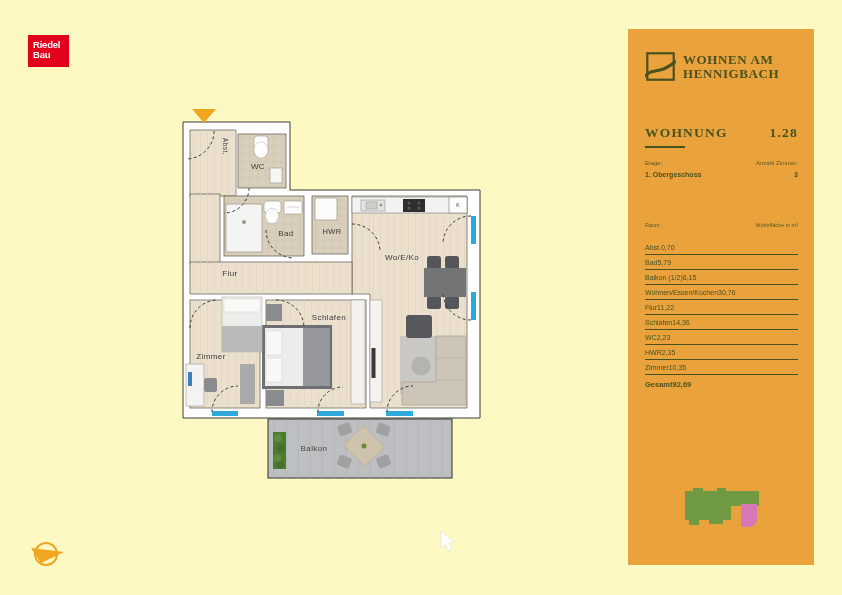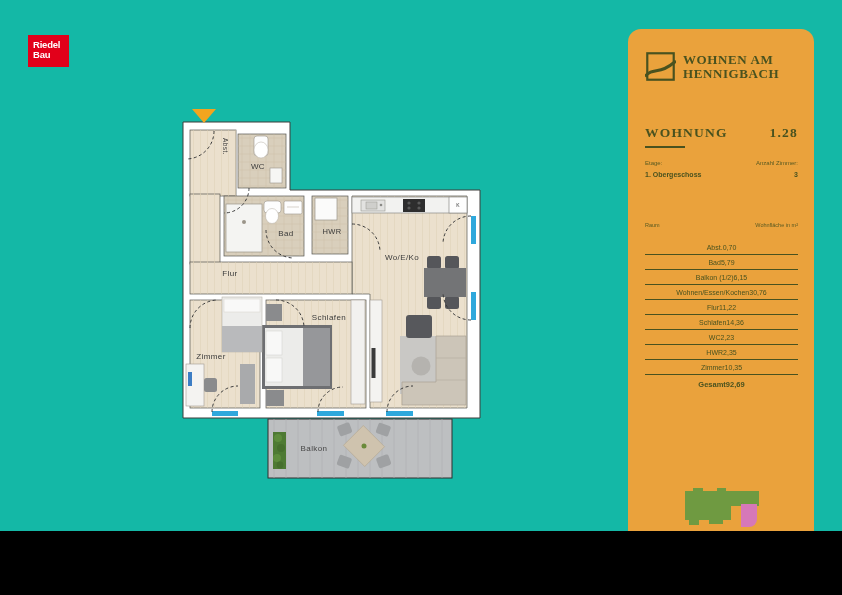--- a/index.html
+++ b/index.html
@@ -1,43 +1,43 @@
 <!DOCTYPE html>
 <html><head>
 <meta charset="utf-8">
 <style>
   html,body{margin:0;padding:0;background:#000;}
-  #stage{position:relative;width:842px;height:531px;background:#14b8a6;overflow:hidden;
+  #stage{position:relative;width:842px;height:595px;background:#fef9c3;overflow:hidden;
          font-family:"Liberation Sans",sans-serif;}
   svg text{font-family:"Liberation Sans",sans-serif;}
 
   
   #riedel{position:absolute;left:28px;top:35px;width:41px;height:32px;background:#e2001a;
           color:#fff;font-weight:bold;font-size:9.5px;line-height:1.08;padding:5px 0 0 5px;
           box-sizing:border-box;letter-spacing:-.2px;}
 
   
   #panel{position:absolute;left:628px;top:29px;width:186px;height:536px;background:#eaa23c;
-         color:#49521f;border-radius:13px;}
+         color:#49521f;}
   .brand{position:absolute;top:22px;left:17px;display:flex;align-items:center;gap:7px;}
   .brand-name{font-family:"Liberation Serif",serif;font-size:13px;letter-spacing:.6px;
               line-height:1.07;font-weight:600;}
   .unitrow{position:absolute;top:96px;left:17px;right:16px;display:flex;
            justify-content:space-between;align-items:flex-end;
            font-family:"Liberation Serif",serif;font-weight:bold;font-size:13.5px;
            letter-spacing:1.2px;}
   .rule{position:absolute;top:117px;left:17px;width:40px;height:2px;background:#49521f;}
   .meta{position:absolute;top:131px;left:17px;right:16px;display:flex;justify-content:space-between;}
   .meta .col{display:flex;flex-direction:column;}
   .meta .col.r{text-align:right;}
   .meta .lbl{font-size:6px;opacity:.9;}
   .meta .val{font-size:7px;font-weight:bold;margin-top:5px;}
   .areatable{position:absolute;top:193px;left:17px;right:16px;}
   .thead{display:flex;justify-content:space-between;font-size:5.5px;opacity:.9;margin-bottom:12px;}
-  .trow{display:flex;justify-content:center;align-items:baseline;font-size:7px;
+  .trow{display:flex;justify-content:flex-start;align-items:baseline;font-size:7px;
         padding:4px 0 3px;border-bottom:1px solid #49521f;}
   .trow.total{font-size:7.5px;font-weight:bold;border-bottom:none;padding-top:5px;}
   #minimap{position:absolute;top:459px;left:57px;}
 </style>
 </head>
 <body>
 
 <div id="stage">
 
   <div id="riedel">

